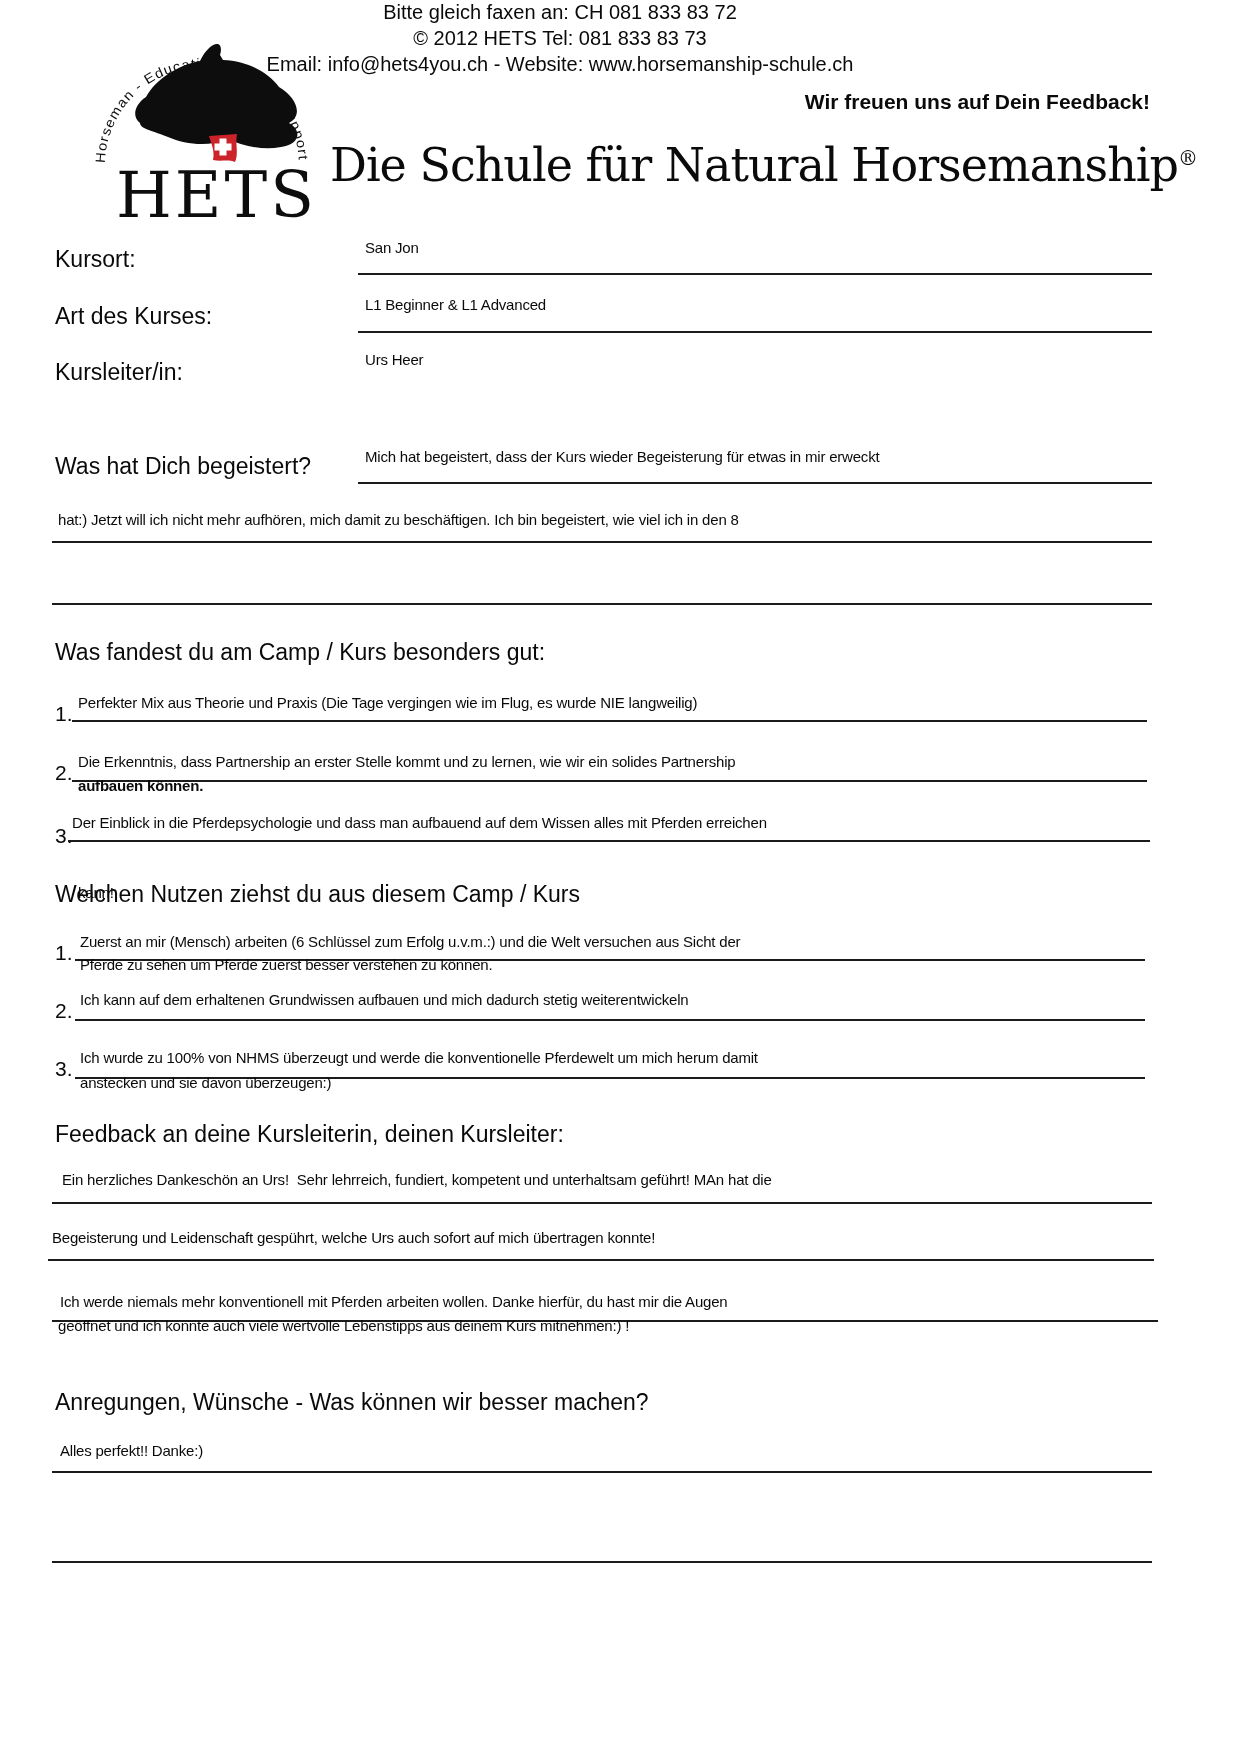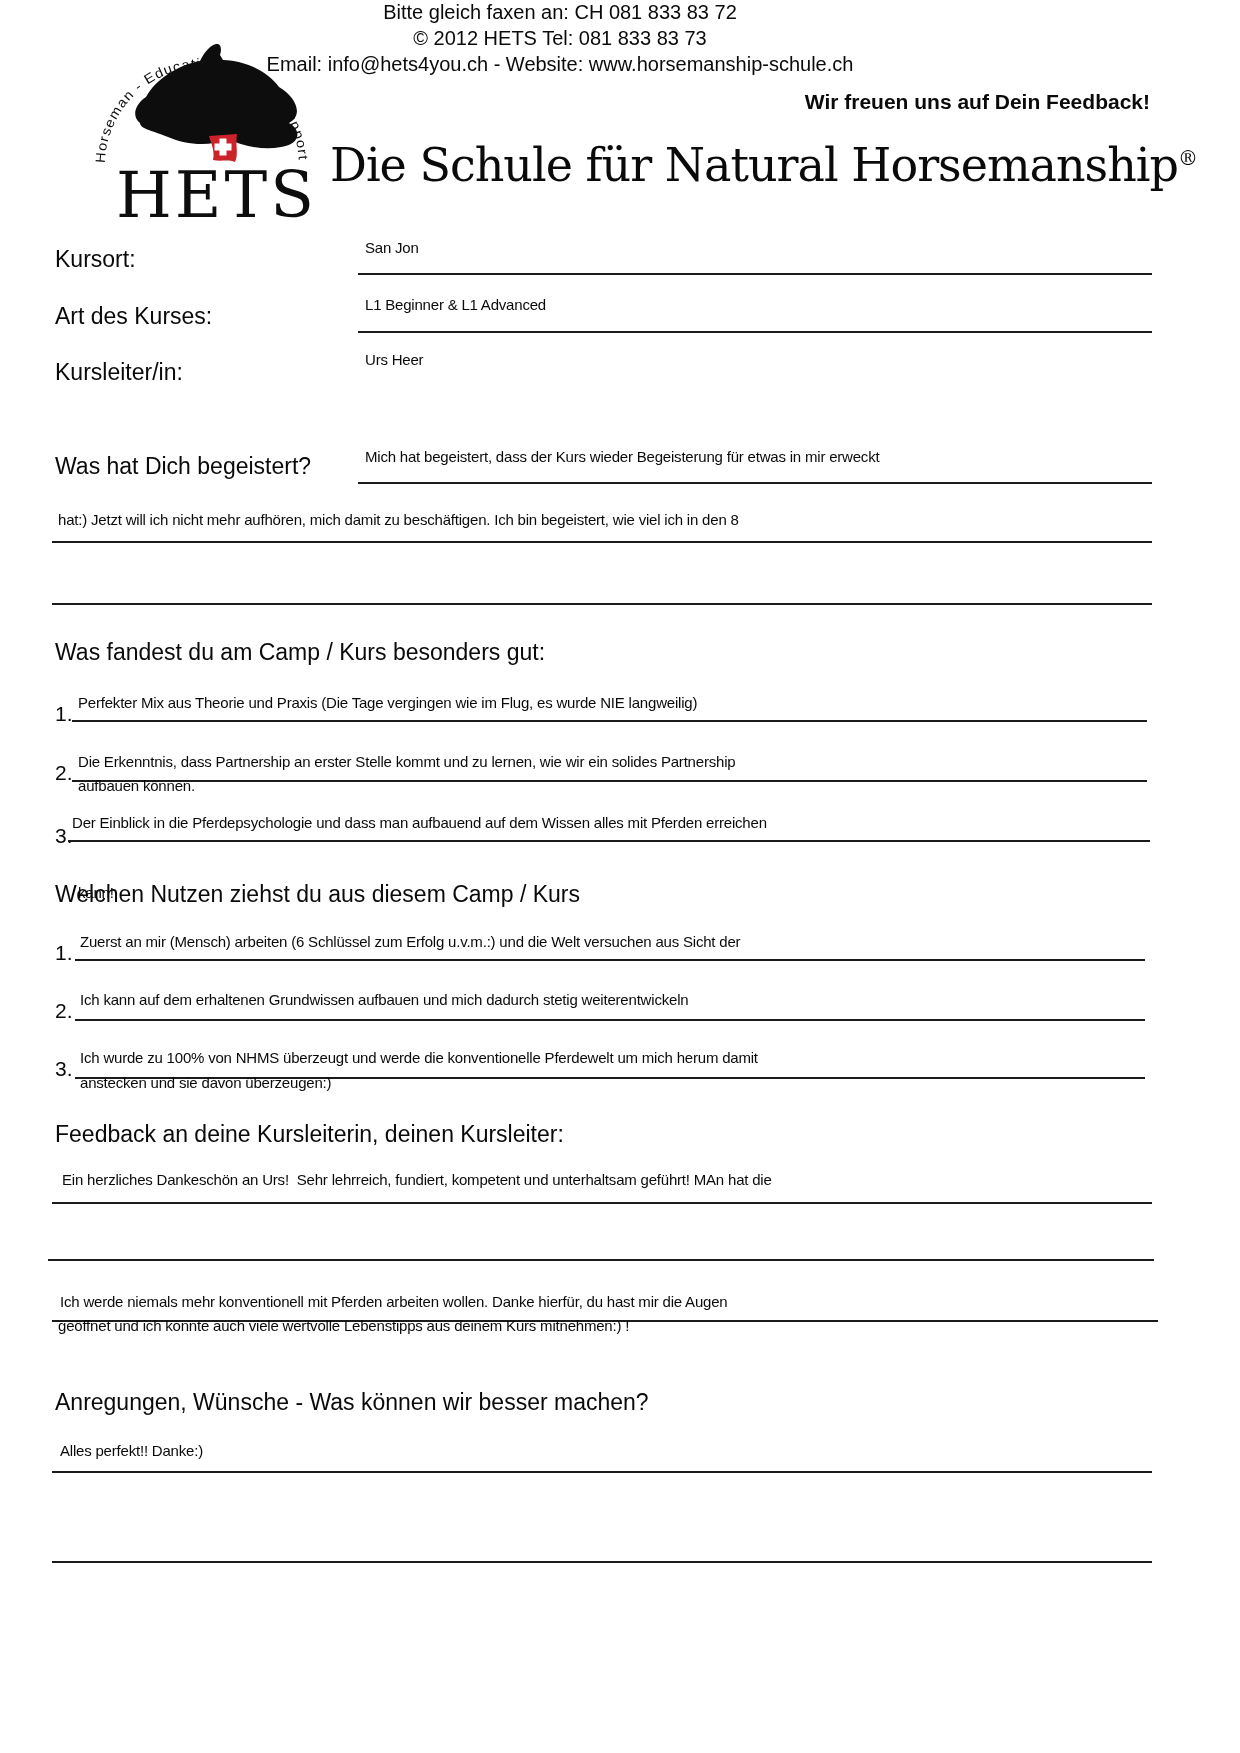--- a/index.html
+++ b/index.html
@@ -83,47 +83,49 @@
 
   <div class="abs heading" style="left:55px; top:639px;">Was fandest du am Camp / Kurs besonders gut:</div>
 
   <div class="abs num" style="left:55px; top:702px;">1.</div>
   <div class="abs ans" style="left:78px; top:694px;">Perfekter Mix aus Theorie und Praxis (Die Tage vergingen wie im Flug, es wurde NIE langweilig)</div>
   <div class="rule" style="left:72px; top:720px; width:1075px;"></div>
 
   <div class="abs num" style="left:55px; top:761px;">2.</div>
   <div class="abs ans" style="left:78px; top:753px;">Die Erkenntnis, dass Partnership an erster Stelle kommt und zu lernen, wie wir ein solides Partnership</div>
   <div class="rule" style="left:72px; top:780px; width:1075px;"></div>
-  <div class="abs ans" style="left:78px; top:777px;">aufbauen können.</div>
+  <div class="abs ans" style="left:78px; top:777px;font-weight:bold;">aufbauen können.</div>
 
   <div class="abs num" style="left:55px; top:824px;">3.</div>
   <div class="abs ans" style="left:72px; top:814px;">Der Einblick in die Pferdepsychologie und dass man aufbauend auf dem Wissen alles mit Pferden erreichen</div>
   <div class="rule" style="left:68px; top:840px; width:1082px;"></div>
   <div class="abs ans" style="left:78px; top:837px;margin-top:47px;">kann!</div>
 
   <div class="abs heading" style="left:55px; top:881px;">Welchen Nutzen ziehst du aus diesem Camp / Kurs</div>
 
   <div class="abs num" style="left:55px; top:941px;">1.</div>
   <div class="abs ans" style="left:80px; top:933px;">Zuerst an mir (Mensch) arbeiten (6 Schlüssel zum Erfolg u.v.m.:) und die Welt versuchen aus Sicht der</div>
   <div class="rule" style="left:75px; top:959px; width:1070px;"></div>
+  <div class="abs ans" style="left:80px; top:956px;">Pferde zu sehen um Pferde zuerst besser verstehen zu können.</div>
 
   <div class="abs num" style="left:55px; top:999px;">2.</div>
   <div class="abs ans" style="left:80px; top:991px;">Ich kann auf dem erhaltenen Grundwissen aufbauen und mich dadurch stetig weiterentwickeln</div>
   <div class="rule" style="left:75px; top:1019px; width:1070px;"></div>
 
   <div class="abs num" style="left:55px; top:1057px;">3.</div>
   <div class="abs ans" style="left:80px; top:1049px;">Ich wurde zu 100% von NHMS überzeugt und werde die konventionelle Pferdewelt um mich herum damit</div>
   <div class="rule" style="left:75px; top:1077px; width:1070px;"></div>
   <div class="abs ans" style="left:80px; top:1074px;">anstecken und sie davon überzeugen:)</div>
 
   <div class="abs heading" style="left:55px; top:1121px;">Feedback an deine Kursleiterin, deinen Kursleiter:</div>
 
   <div class="abs ans" style="left:62px; top:1171px;">Ein herzliches Dankeschön an Urs!  Sehr lehrreich, fundiert, kompetent und unterhaltsam geführt! MAn hat die</div>
   <div class="rule" style="left:52px; top:1202px; width:1100px;"></div>
 
+  <div class="abs ans" style="left:52px; top:1229px;">Begeisterung und Leidenschaft gespührt, welche Urs auch sofort auf mich übertragen konnte!</div>
   <div class="rule" style="left:48px; top:1259px; width:1106px;"></div>
 
   <div class="abs ans" style="left:60px; top:1293px;">Ich werde niemals mehr konventionell mit Pferden arbeiten wollen. Danke hierfür, du hast mir die Augen</div>
   <div class="rule" style="left:52px; top:1320px; width:1106px;"></div>
   <div class="abs ans" style="left:58px; top:1317px;">geöffnet und ich konnte auch viele wertvolle Lebenstipps aus deinem Kurs mitnehmen:) !</div>
 
   <div class="abs heading" style="left:55px; top:1389px;">Anregungen, Wünsche - Was können wir besser machen?</div>
   <div class="abs ans" style="left:60px; top:1442px;">Alles perfekt!! Danke:)</div>
   <div class="rule" style="left:52px; top:1471px; width:1100px;"></div>
 

